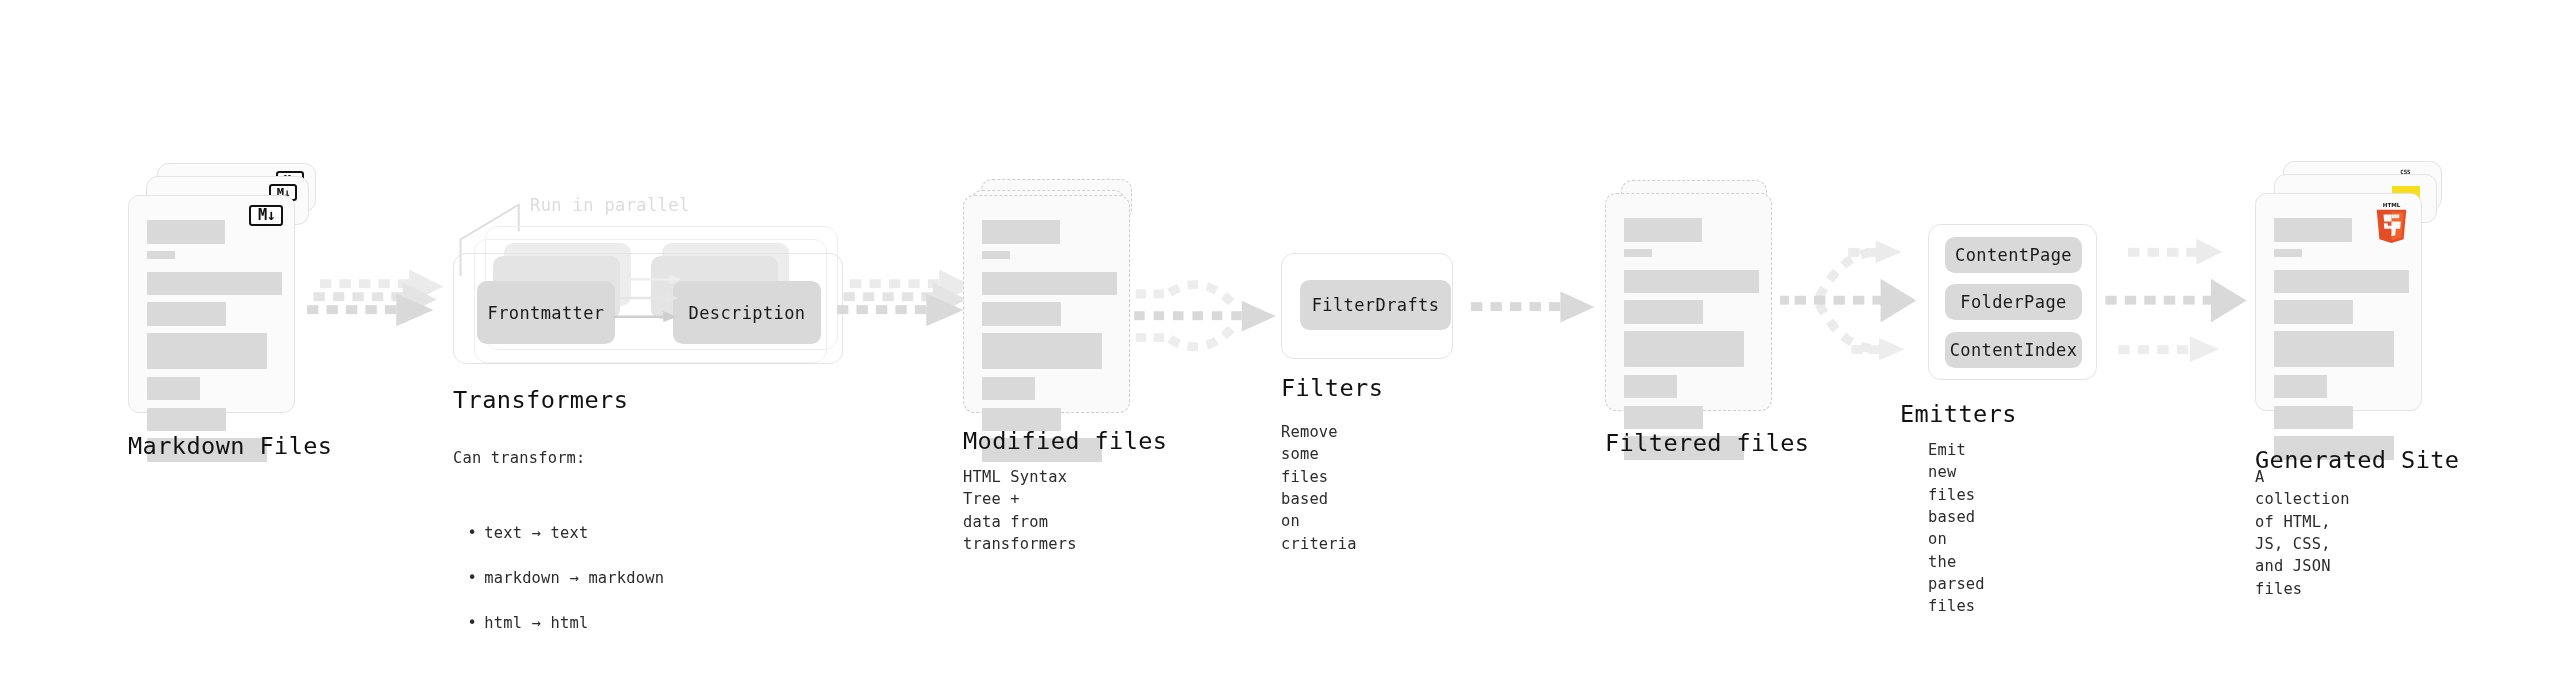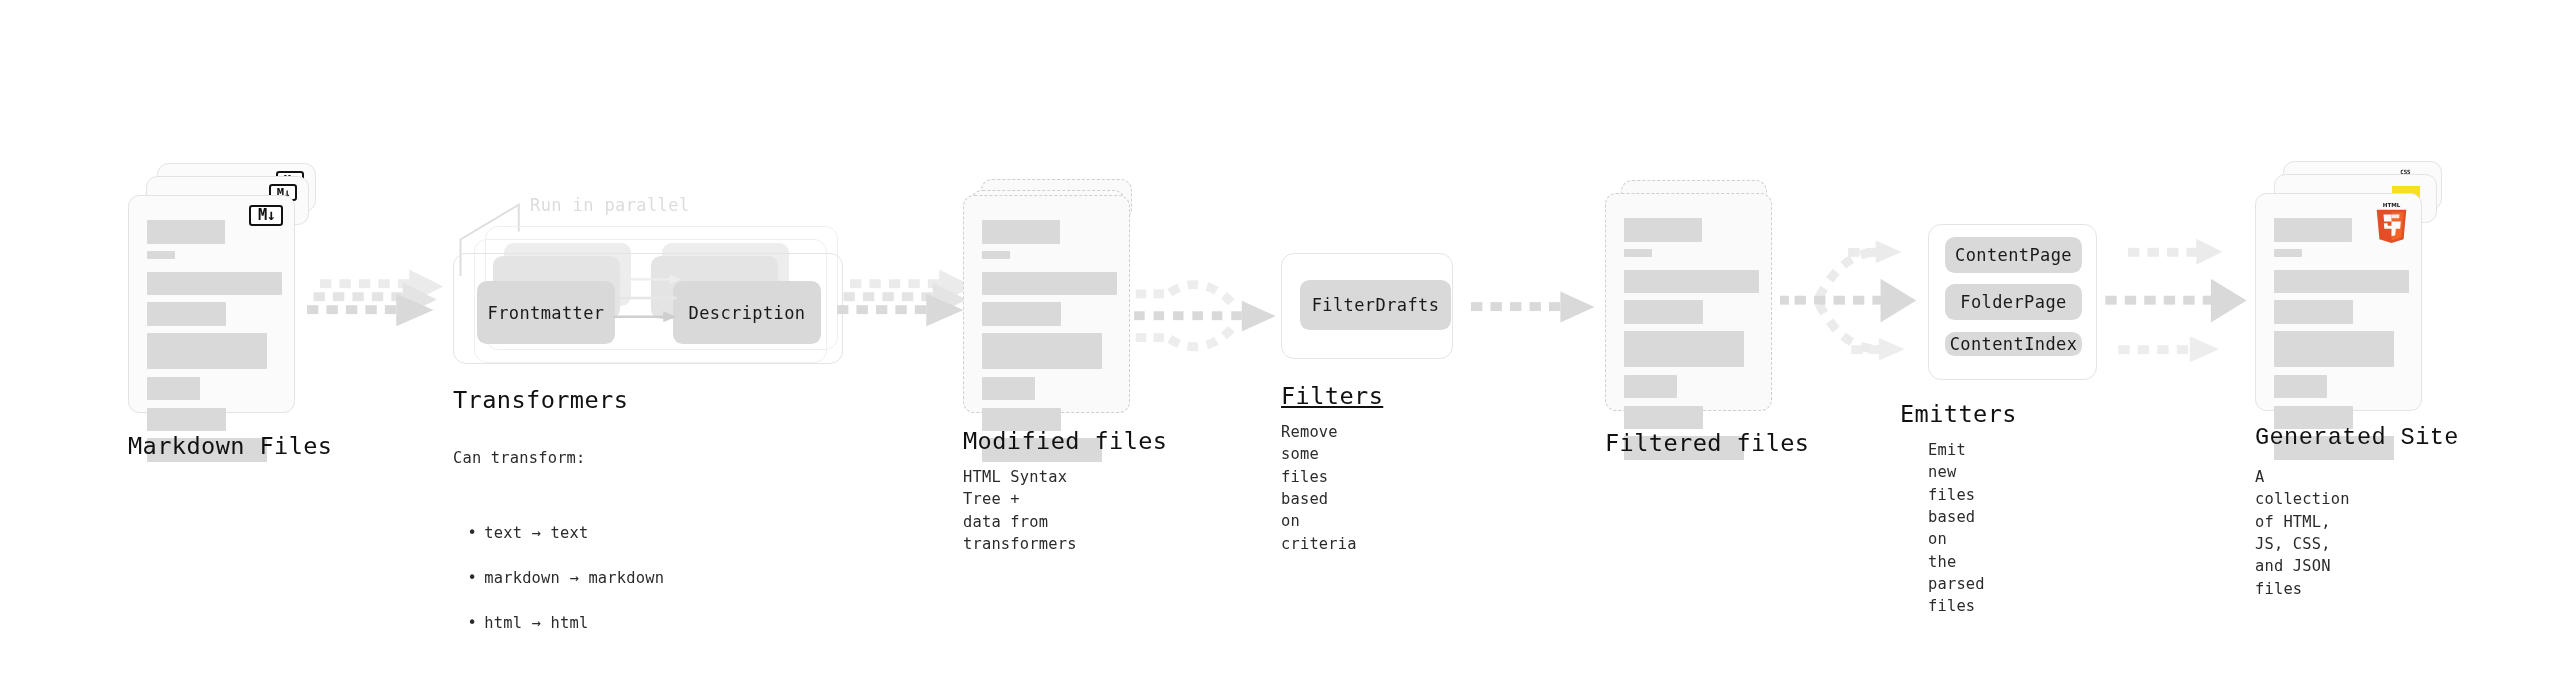--- a/index.html
+++ b/index.html
@@ -240,21 +240,21 @@
         <rect x="96" y="51" width="13" height="11"></rect>
           <rect x="120" y="51" width="13" height="11"></rect>
         <path d="M133 38 L175 57 L133 76 Z"></path>
       </g>
     </svg>
   </div>
 
   <div class="node">
     <div class="group" style="left:1281px;top:253px;width:172px;height:106px;"></div>
     <div class="pill" style="left:1300px;top:280px;width:153px;height:50px;width:151px;">FilterDrafts</div>
-    <div class="title" style="left:1281px;top:382px;text-decoration:underline;">Filters</div>
+    <div class="title" style="left:1281px;top:374px;">Filters</div>
     <div class="sub" style="left:1281px;top:421px;">Remove some files based
 on criteria</div>
   </div>
 
   <div class="node" style="left:1471px;top:289px;">
     <svg width="130" height="49" viewBox="0 0 160 60">
       <g fill="#d9d9d9">
         <rect x="0" y="16" width="14" height="11"></rect>
           <rect x="24" y="16" width="14" height="11"></rect>
         <rect x="48" y="16" width="14" height="11"></rect>
@@ -305,21 +305,21 @@
           <rect x="114" y="76" width="14" height="11"></rect>
         <path d="M124 55 L168 82 L124 109 Z"></path>
       </g>
     </svg>
   </div>
 
   <div class="node">
     <div class="group" style="left:1928px;top:224px;width:169px;height:156px;"></div>
     <div class="pill" style="left:1945px;top:237px;width:137px;height:36px;">ContentPage</div>
     <div class="pill" style="left:1945px;top:284px;width:137px;height:36px;">FolderPage</div>
-    <div class="pill" style="left:1945px;top:332px;width:137px;height:24px;">ContentIndex</div>
+    <div class="pill" style="left:1945px;top:332px;width:137px;height:36px;">ContentIndex</div>
     <div class="title" style="left:1900px;top:400px;">Emitters</div>
     <div class="sub" style="left:1928px;top:439px;">Emit new files based on
 the parsed files</div>
   </div>
 
   <div class="node" style="left:2105px;top:234px;">
     <svg width="163" height="134" viewBox="0 0 200 165">
       <g fill="#ebebeb">
         <rect x="28" y="17" width="14" height="11"></rect>
           <rect x="52" y="17" width="14" height="11"></rect>
@@ -365,19 +365,19 @@
           <div class="bar" style="width: 78px; height: 23.6px;"></div>
           <div class="bar" style="width: 28.4px; height: 7.3px; margin-bottom: 13px;"></div>
           <div class="bar" style="width: 135px; height: 23.6px;"></div>
           <div class="bar" style="width: 79px; height: 23.6px;"></div>
           <div class="bar" style="width: 120px; height: 36px;"></div>
           <div class="bar" style="width: 53px; height: 23.6px;"></div>
           <div class="bar" style="width: 79px; height: 23.6px;"></div>
           <div class="bar" style="width: 120px; height: 23.6px;"></div>
         </div>
     </div>
-    <div class="title" style="left:2255px;top:424px;font-family:Liberation Mono, monospace;">Generated Site</div>
+    <div class="title" style="left:2255px;top:446px;">Generated Site</div>
     <div class="sub" style="left:2255px;top:466px;">A collection of HTML,
 JS, CSS, and JSON files</div>
   </div>
 
 </div>
 
 
 </body></html>

